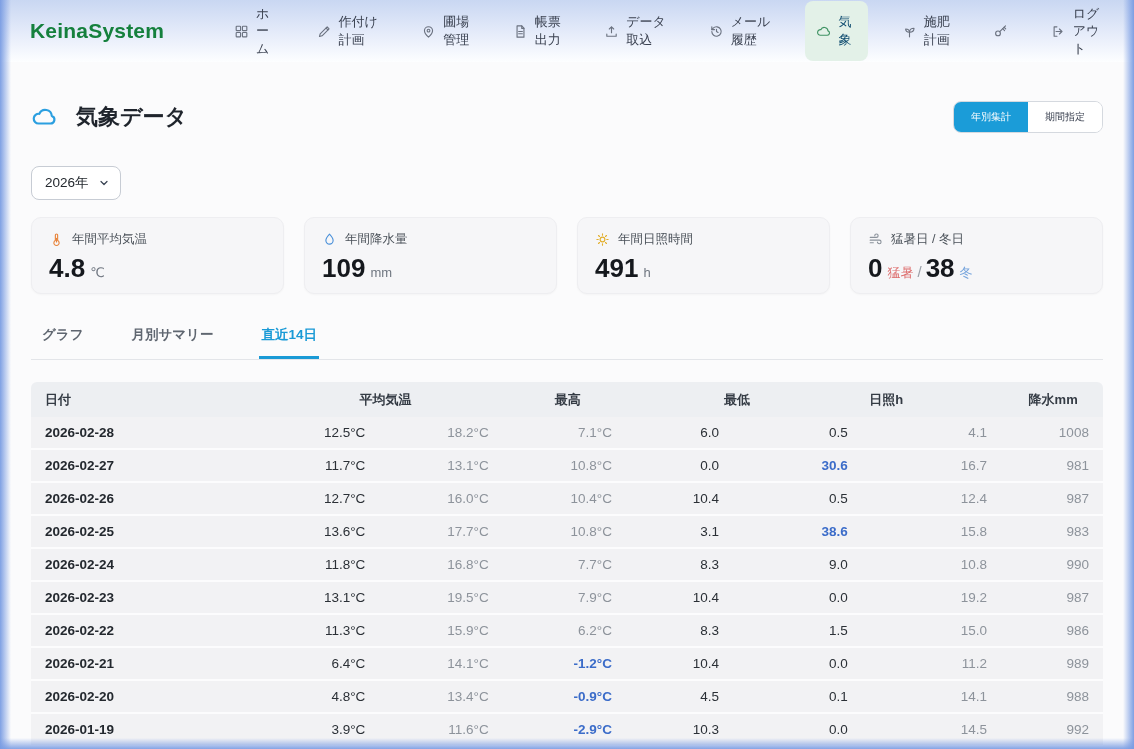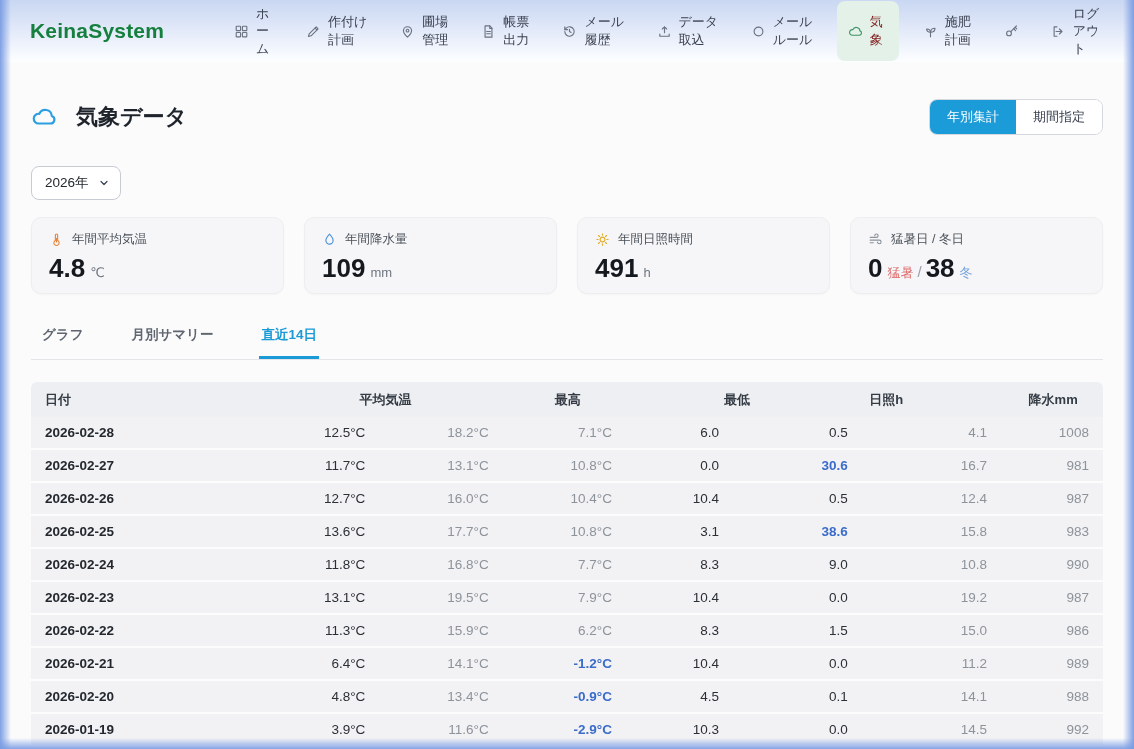--- a/index.html
+++ b/index.html
@@ -11,34 +11,34 @@
   .edge-l{left:0;top:0;bottom:0;width:11px;background:linear-gradient(to right,rgba(120,155,226,.95),rgba(120,155,226,0));}
   .edge-r{right:0;top:0;bottom:0;width:11px;background:linear-gradient(to left,rgba(120,155,226,.95),rgba(120,155,226,0));}
   .edge-b{left:0;right:0;bottom:0;height:11px;background:linear-gradient(to top,rgba(120,155,226,.9),rgba(120,155,226,0));}
   
   header.nav{height:62px;display:flex;align-items:center;padding:0 26px 0 30px;
     background:linear-gradient(180deg,#c9d7f2 0%,#e6ecfa 55%,#fdfeff 100%);}
   .brand{font-size:21px;font-weight:700;color:#15803d;letter-spacing:.2px;white-space:nowrap;}
   nav.main-nav{flex:1;display:flex;align-items:center;justify-content:space-between;margin-left:62px;}
   .nav-item{display:flex;align-items:center;gap:7px;cursor:pointer;color:#3a4150;font-size:13px;padding:5px 8px;border-radius:8px;}
   .nav-item .icon{color:#6b7280;}
-  .nav-item.active{background:#e3f1e8;color:#7f1d1d;padding:12px 11px;}
+  .nav-item.active{background:#e3f1e8;color:#0c4a6e;padding:12px 11px;}
   .nav-item.active .icon{color:#3f9363;}
   .nav-label{display:inline-block;word-break:break-all;line-height:1.35;text-align:left;}
   
   .icon{display:inline-flex;flex:none;}
   .icon svg{width:15px;height:15px;fill:none;stroke:currentColor;stroke-width:1.8;stroke-linecap:round;stroke-linejoin:round;}
   .icon.lg svg{width:26px;height:26px;stroke-width:2;}
   
   main{padding:0 31px;}
   .title-row{display:flex;align-items:center;margin-top:32px;}
   .title-cloud{color:#2b9fe0;margin-right:11px;}
   h1.page-title{font-size:22px;font-weight:700;color:#1f242c;margin:8px;}
   .seg{margin-left:auto;display:flex;border:1px solid #d5d9df;border-radius:8px;overflow:hidden;background:#fff;}
-  .seg button{font-family:inherit;font-size:13px;border:none;padding:8px 17px;cursor:pointer;background:#fff;color:#3a4150;}
+  .seg button{font-family:inherit;font-size:10px;border:none;padding:8px 17px;cursor:pointer;background:#fff;color:#3a4150;}
   .seg button.on{background:#1b9cd8;color:#fff;}
   .year-select{margin-top:26px;width:90px;height:34px;border:1px solid #c7ccd4;border-radius:8px;background:#fff;
     display:flex;align-items:center;justify-content:space-between;padding:0 10px 0 13px;font-size:13.5px;color:#23282e;cursor:pointer;}
   .year-select .icon svg{width:12px;height:12px;stroke:#374151;stroke-width:2.4;}
   
   .cards{display:flex;gap:20px;margin-top:17px;}
   .card{flex:1;background:#f6f6f8;border:1px solid #eeeef1;border-radius:10px;padding:13px 17px 12px;box-shadow:0 1px 2px rgba(0,0,0,.03);}
   .card-top{display:flex;align-items:center;gap:8px;font-size:12.5px;color:#4a5159;}
   .card-top .icon svg{width:15px;height:15px;}
   .card-val{margin-top:7px;font-size:26px;font-weight:700;color:#15181d;line-height:1;}
@@ -106,44 +106,36 @@
               <path d="M6.5 3h7.5l3.5 3.5V21h-11z"></path>
               <path d="M14 3v4h3.5"></path>
               <path d="M9 12h6M9 15.5h6"></path>
             </svg>
           </span>
           <span class="nav-label" style="max-width:2.1em">帳票出力</span>
         </div>
         <div class="nav-item">
           <span class="icon">
             <svg viewBox="0 0 24 24">
+              <path d="M12 14V5"></path>
+              <path d="M8.5 8L12 4.5 15.5 8"></path>
+              <path d="M4.5 16v3.5h15V16"></path>
+            </svg>
+          </span>
+          <span class="nav-label" style="max-width:3.1em">データ取込</span>
+        </div>
+        <div class="nav-item">
+          <span class="icon">
+            <svg viewBox="0 0 24 24">
               <path d="M4.5 12a7.5 7.5 0 1 0 2.2-5.3L4.5 8.9"></path>
               <path d="M4.5 4.5v4.4h4.4"></path>
               <path d="M12 8.5V12l2.5 1.5"></path>
             </svg>
           </span>
           <span class="nav-label" style="max-width:3.1em">メール履歴</span>
-        </div>
-        <div class="nav-item">
-          <span class="icon">
-            <svg viewBox="0 0 24 24">
-              <path d="M12 14V5"></path>
-              <path d="M8.5 8L12 4.5 15.5 8"></path>
-              <path d="M4.5 16v3.5h15V16"></path>
-            </svg>
-          </span>
-          <span class="nav-label" style="max-width:3.1em">データ取込</span>
-        </div>
-        <div class="nav-item">
-          <span class="icon">
-            <svg viewBox="0 0 24 24">
-              <circle cx="12" cy="12" r="7"></circle>
-            </svg>
-          </span>
-          <span class="nav-label" style="max-width:3.1em">メールルール</span>
         </div>
         <div class="nav-item active">
           <span class="icon">
             <svg viewBox="0 0 24 24">
               <path d="M7 18a4.5 4.5 0 1 1 .7-8.95A6 6 0 0 1 19.2 11 3.6 3.6 0 0 1 18 18H7z"></path>
             </svg>
           </span>
           <span class="nav-label" style="max-width:1.4em">気象</span>
         </div>
         <div class="nav-item">

